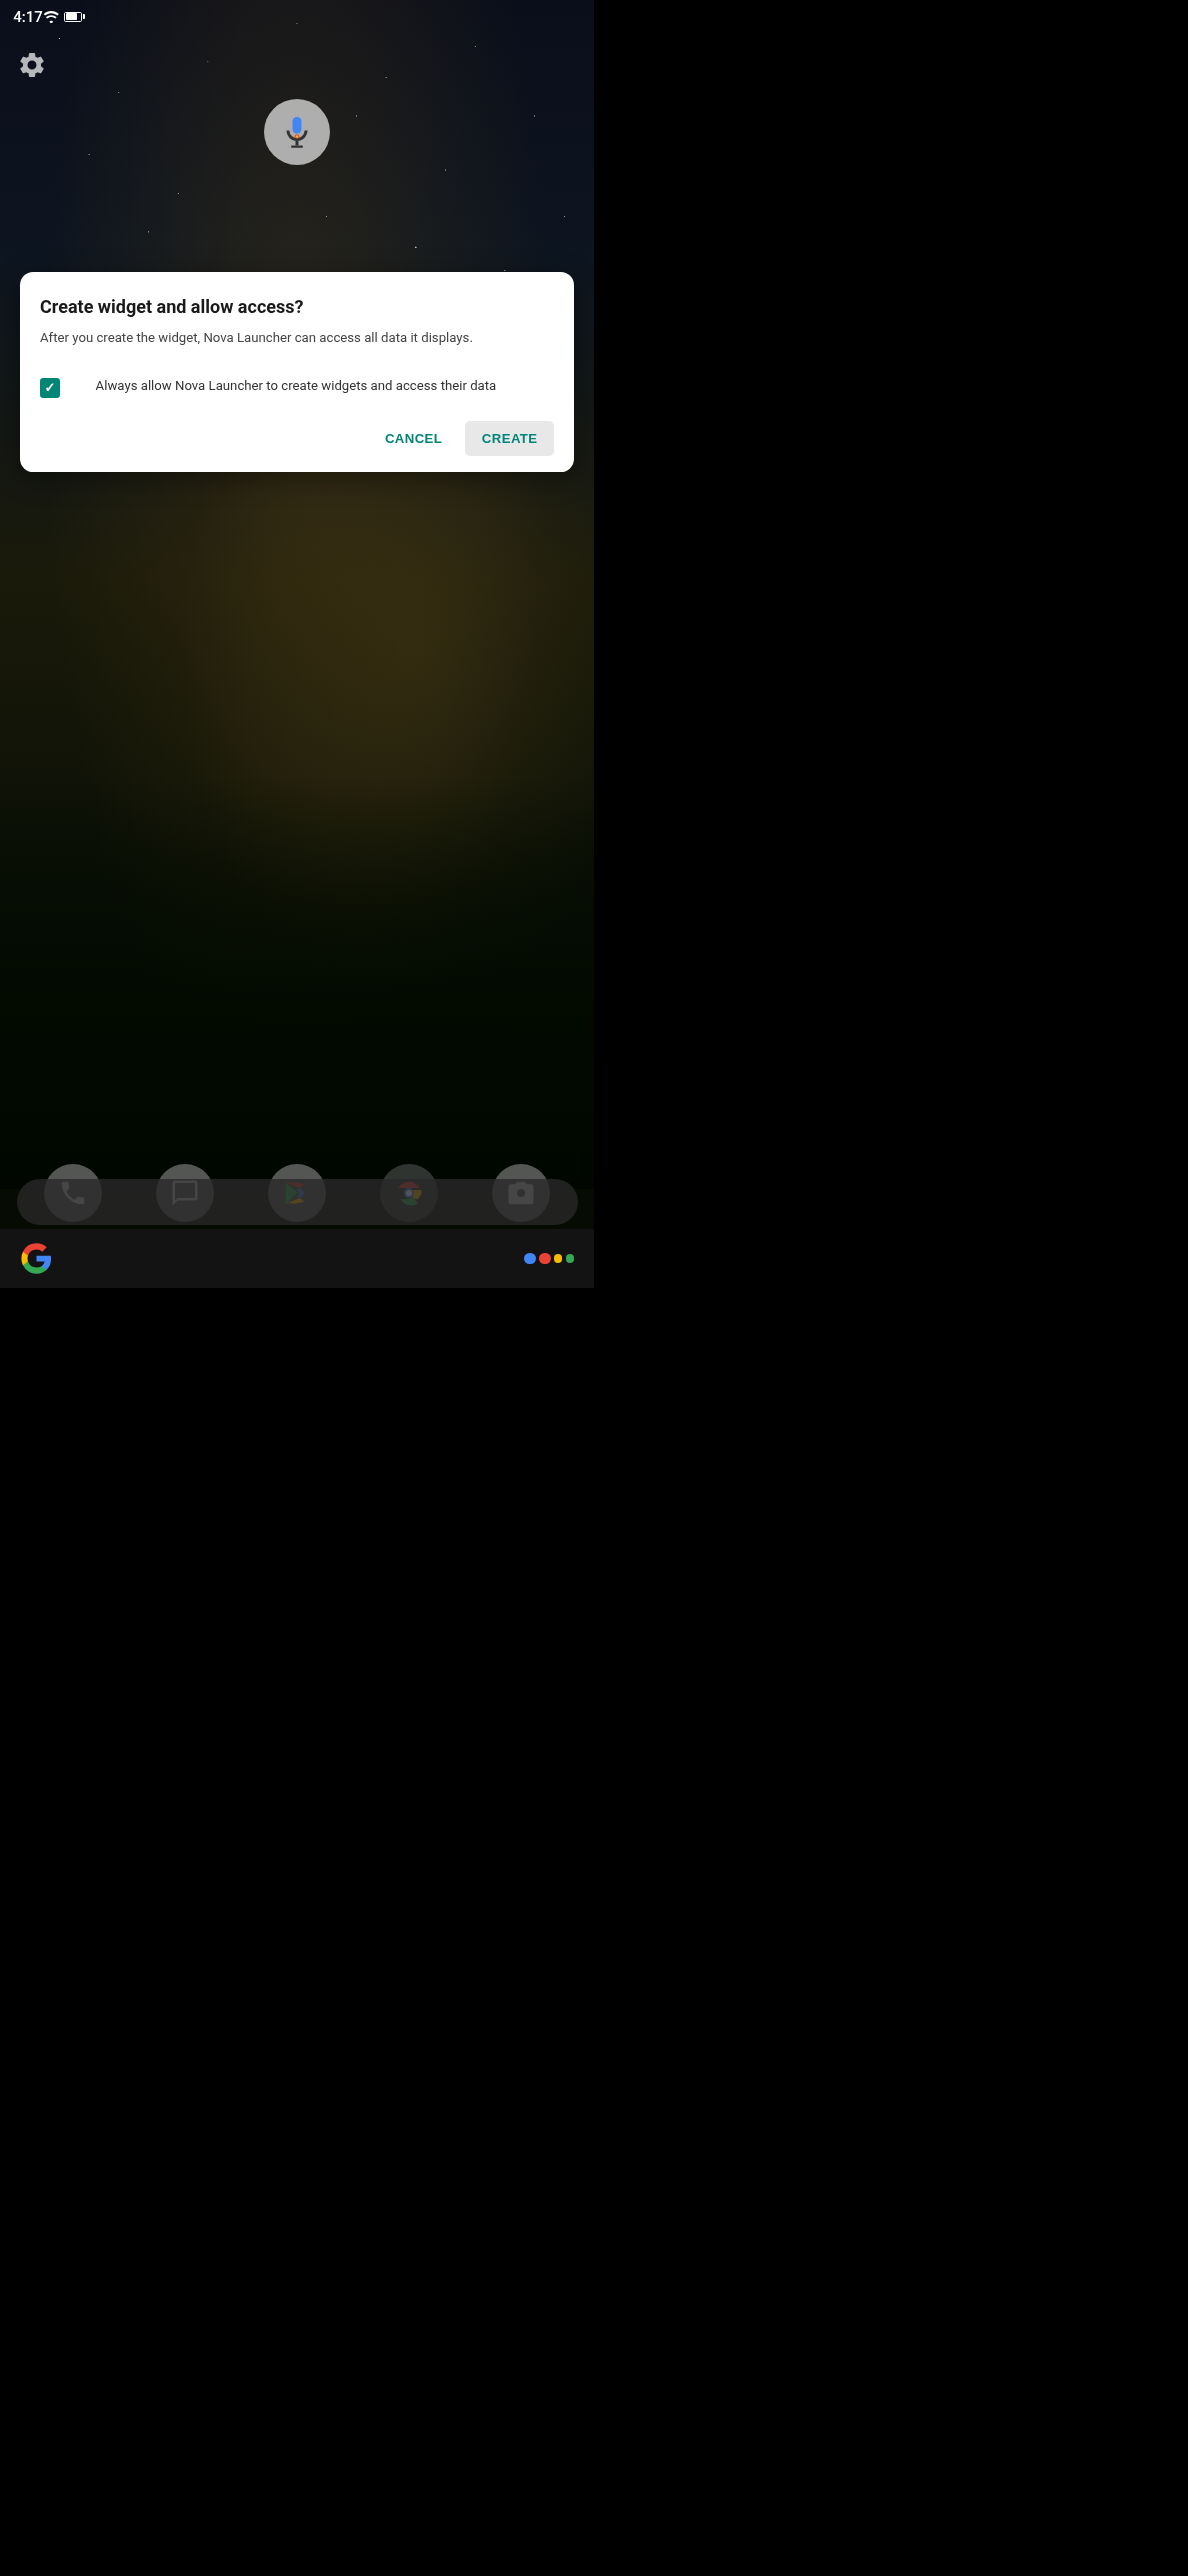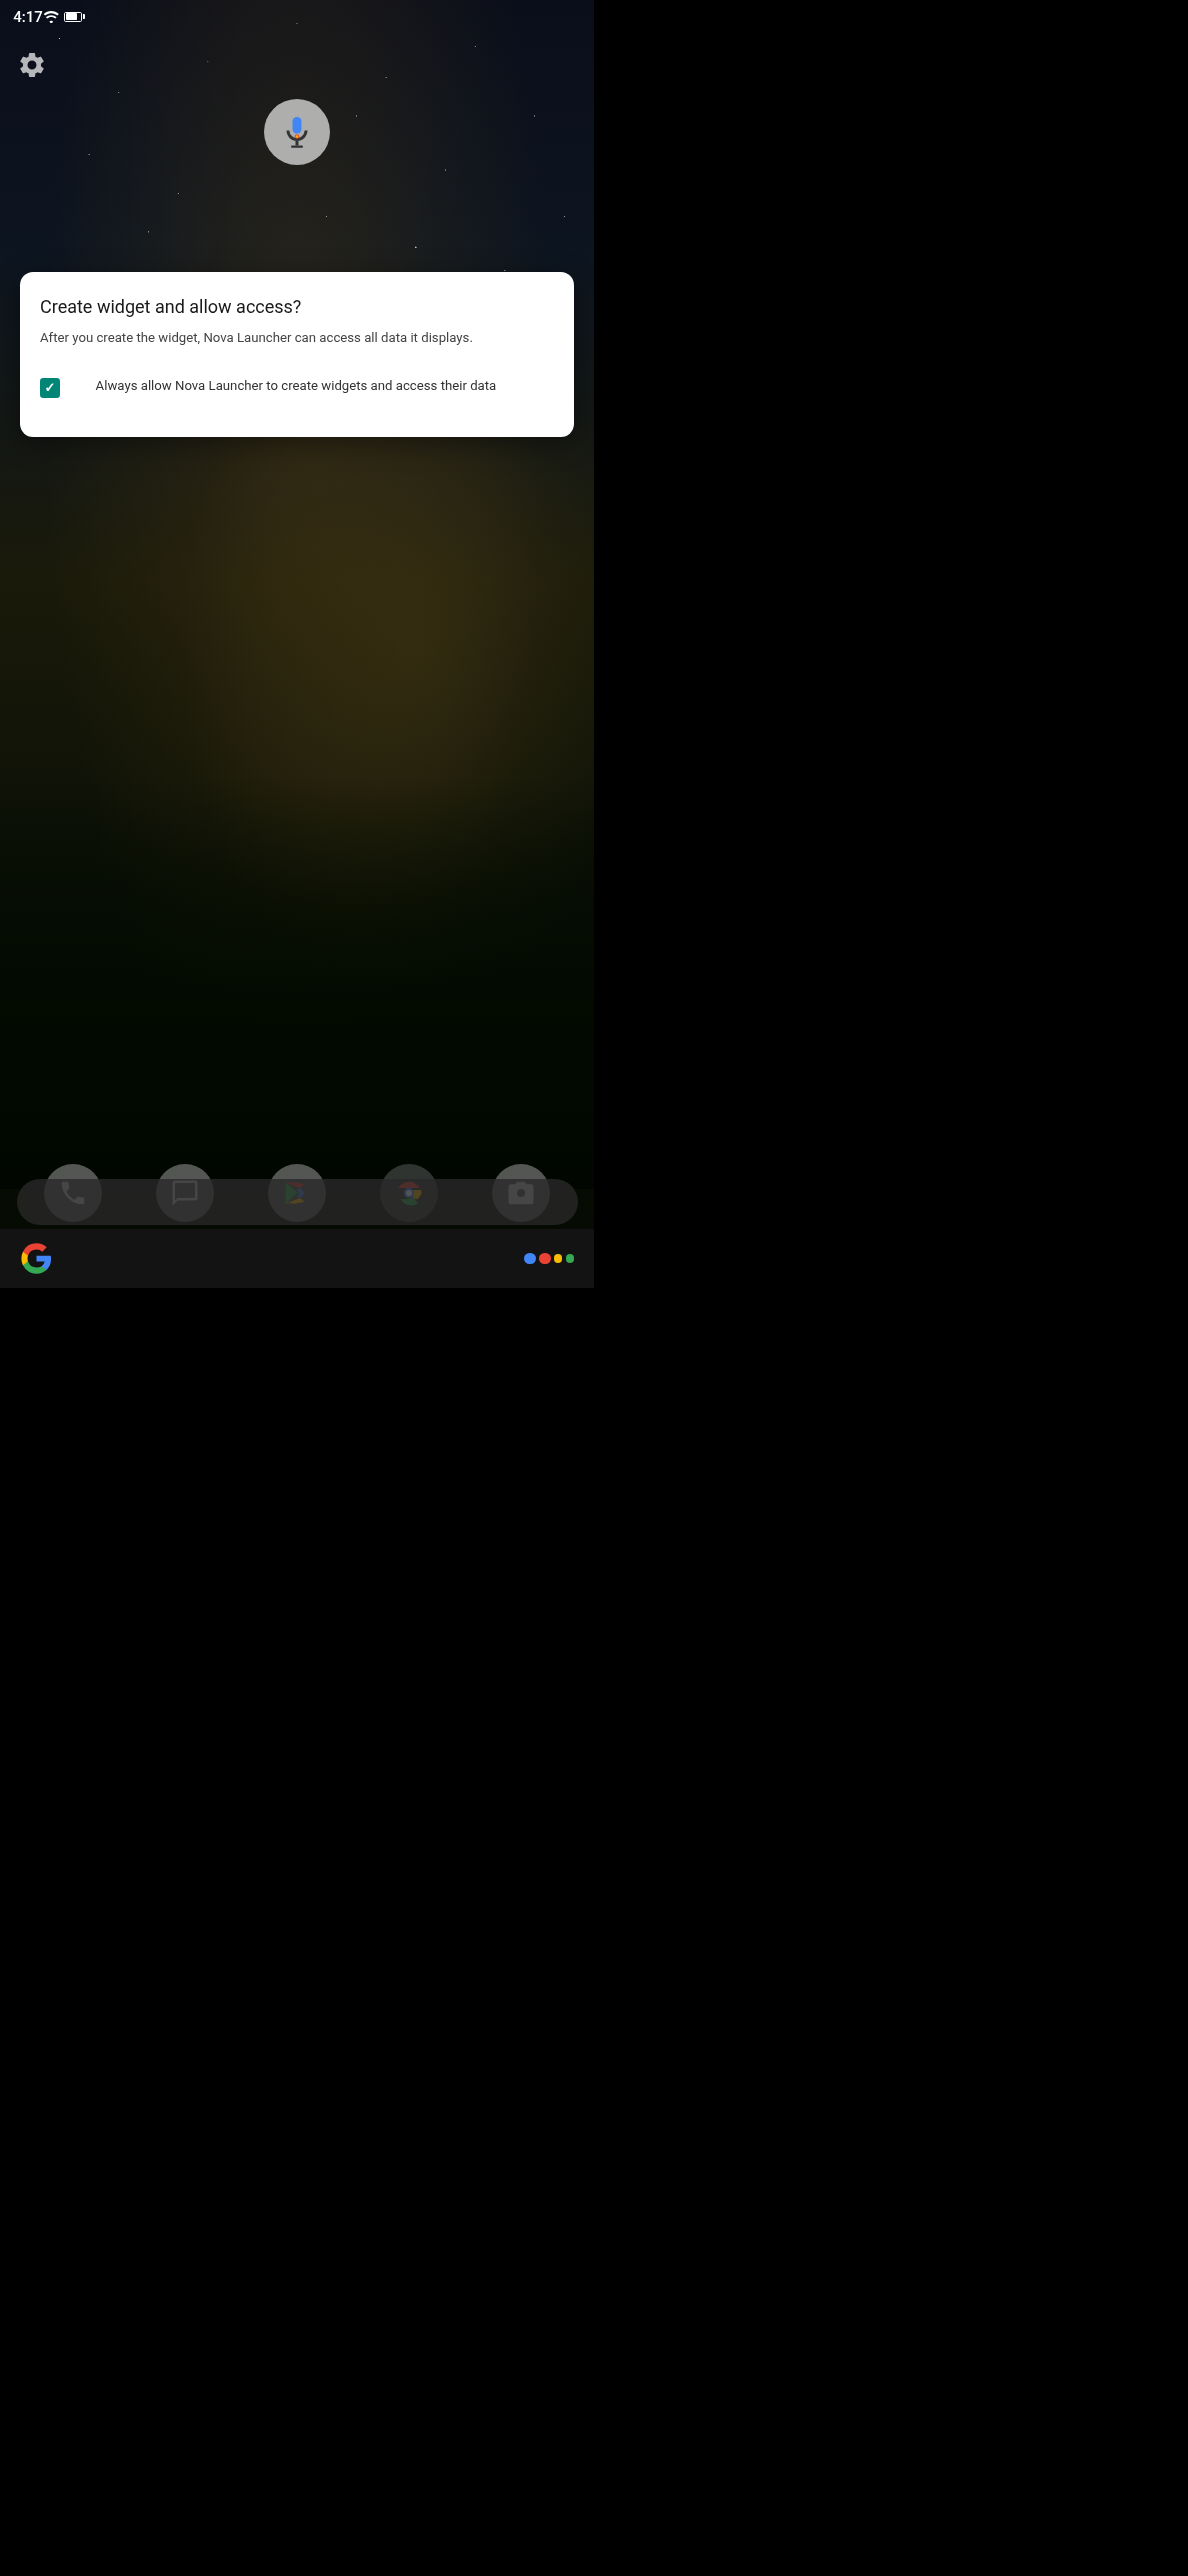--- a/index.html
+++ b/index.html
@@ -154,21 +154,21 @@
       right: 20px;
       background: #fff;
       border-radius: 13.2px;
       padding: 23px 20px 16.5px 20px;
       z-index: 30;
       box-shadow: 0 6.6px 26.4px rgba(0,0,0,0.4);
     }
 
     .dialog-title {
       font-size: 18px;
-      font-weight: 400;
+      font-weight: 700;
       color: #1a1a1a;
       margin-bottom: 10px;
       line-height: 1.3;
     }
 
     .dialog-body {
       font-size: 13.2px;
       color: #444;
       margin-bottom: 28px;
       line-height: 1.5;
@@ -377,20 +377,24 @@
 
 <div class="dialog">
   <div class="dialog-title">Create widget and allow access?</div>
   <div class="dialog-body">After you create the widget, Nova Launcher can access all data it displays.</div>
   <div class="dialog-checkbox-row">
     <div class="checkbox">
       <span class="checkbox-check">✓</span>
     </div>
     <span class="checkbox-label">Always allow Nova Launcher to create widgets and access their data</span>
   </div>
+  <div class="dialog-buttons">
+    <button class="btn-cancel">CANCEL</button>
+    <button class="btn-create">CREATE</button>
+  </div>
 </div>
 
 <div class="bottom-dock">
 
   <div class="dock-icon">
     <svg viewBox="0 0 24 24" fill="rgba(200,200,200,0.9)">
       <path d="M6.62 10.79a15.05 15.05 0 0 0 6.59 6.59l2.2-2.2a1 1 0 0 1 1.02-.24 11.47 11.47 0 0 0 3.58.57 1 1 0 0 1 1 1V20a1 1 0 0 1-1 1A17 17 0 0 1 3 4a1 1 0 0 1 1-1h3.5a1 1 0 0 1 1 1c0 1.25.2 2.45.57 3.58a1 1 0 0 1-.25 1.02l-2.2 2.19z"></path>
     </svg>
   </div>
 

